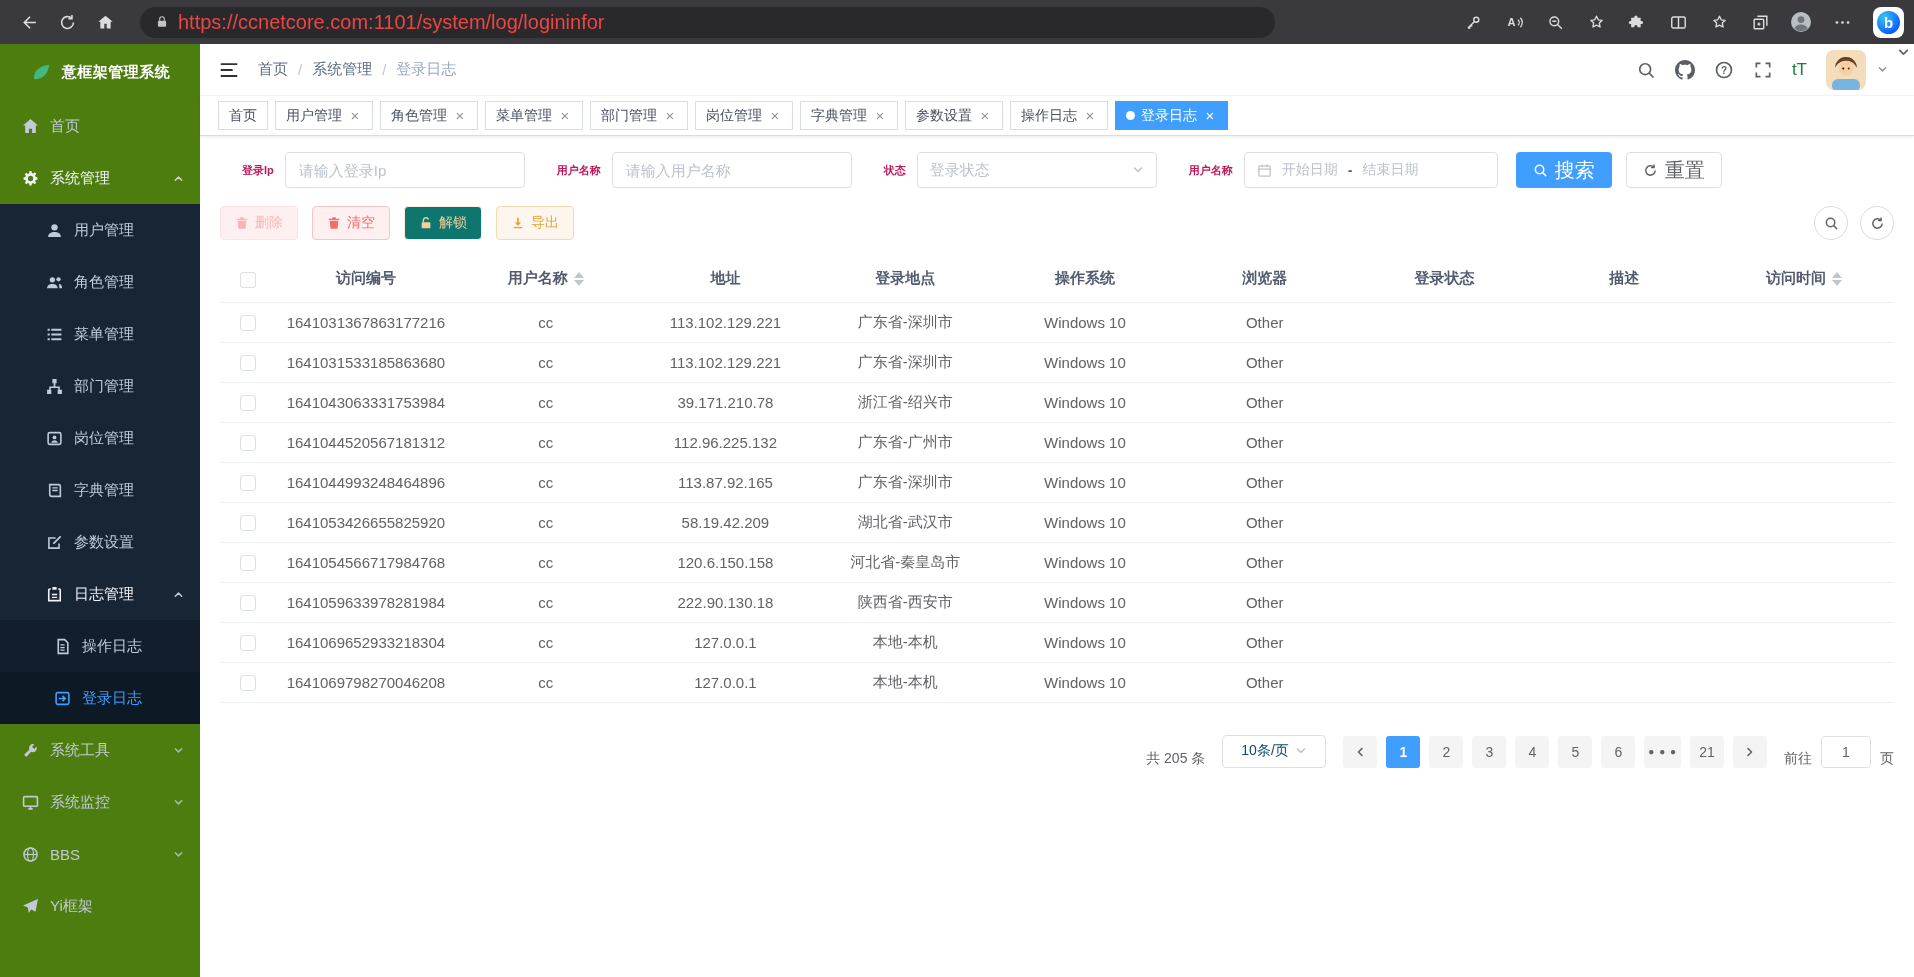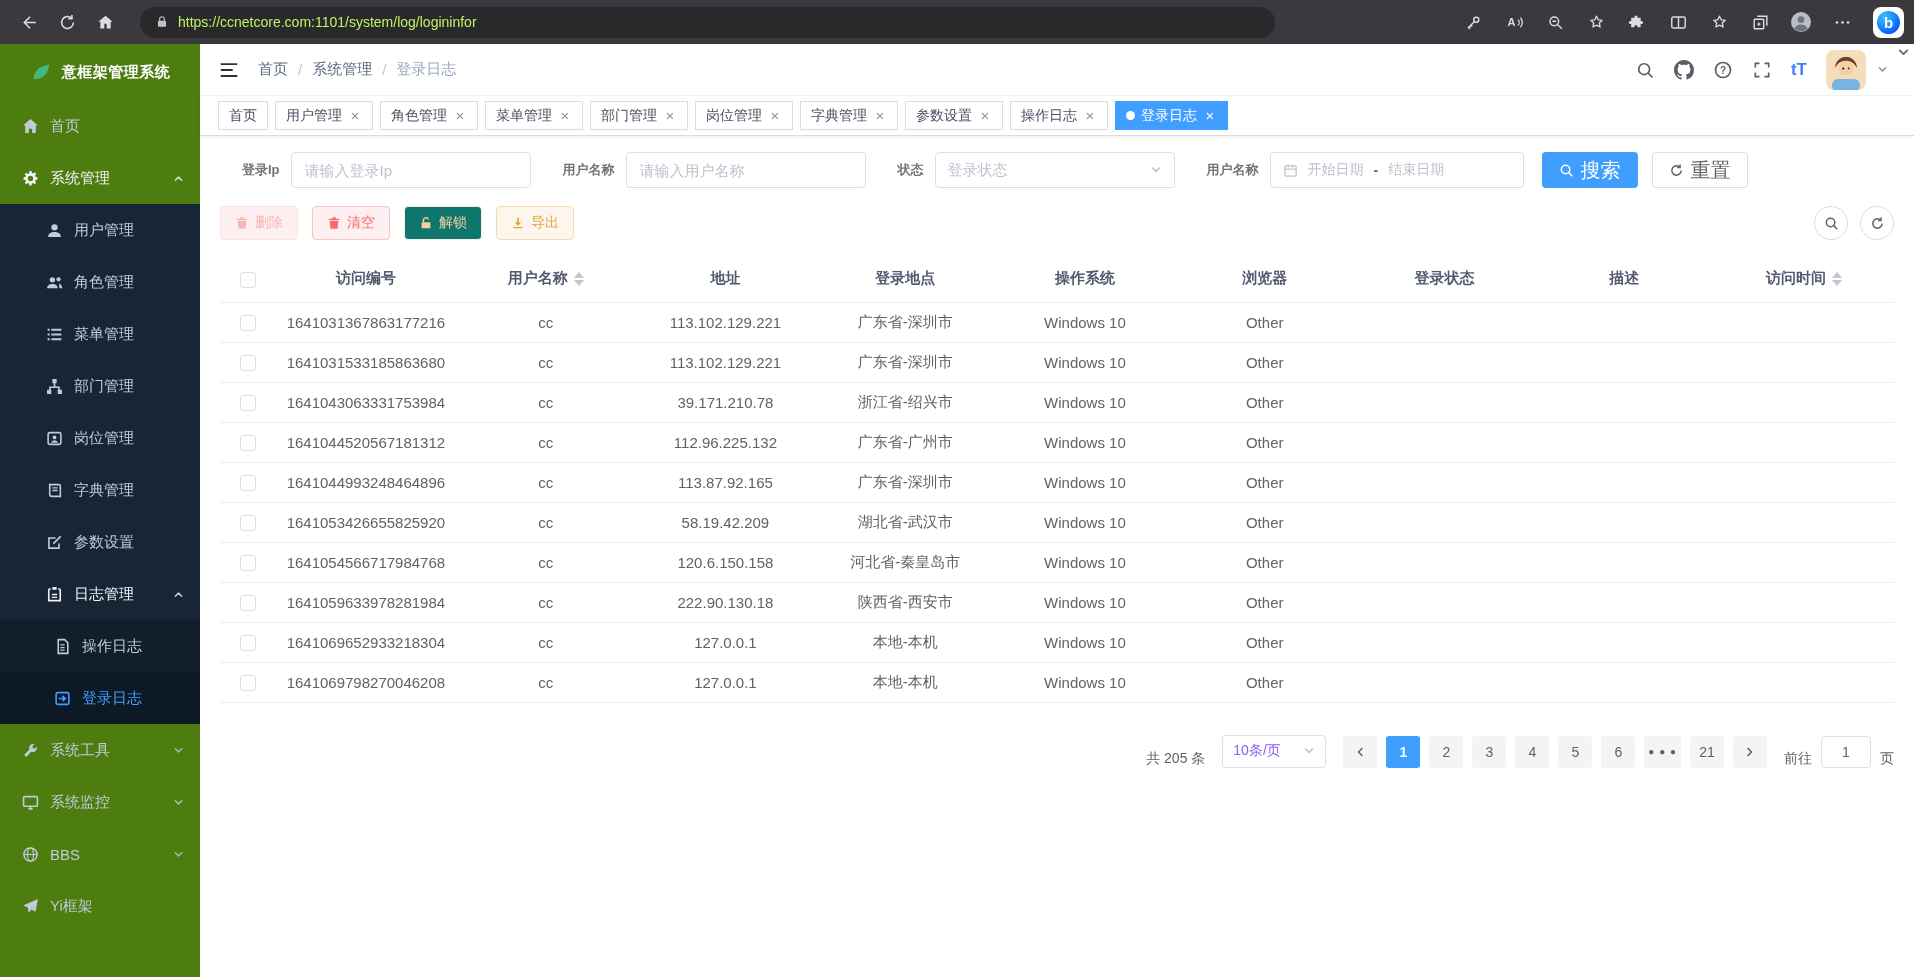--- a/index.html
+++ b/index.html
@@ -6,21 +6,21 @@
 html,body{width:1914px;height:977px;overflow:hidden}
 body{font-family:"Liberation Sans","DejaVu Sans",sans-serif;background:#fff}
 .screen{width:1914px;height:977px;display:flex;flex-direction:column}
 svg{display:block}
 
 .chrome{height:44px;background:#3a3a3e;display:flex;align-items:center;padding:0 10px;flex:0 0 auto}
 .cbtn{width:38px;height:36px;display:flex;align-items:center;justify-content:center;color:#dcdde0;cursor:pointer}
 .cbtn svg{width:19px;height:19px}
 .urlbar{flex:0 0 1135px;height:31px;background:#29292c;border-radius:16px;display:flex;align-items:center;padding:0 15px;margin-left:16px;gap:9px}
 .urlbar .lock{width:14px;height:14px;color:#bfc2c7}
-.urltext{color:#bef264;font-size:14px;white-space:nowrap;overflow:hidden}
+.urltext{color:#ef4444;font-size:20px;white-space:nowrap;overflow:hidden}
 .chrome-right{margin-left:auto;display:flex;align-items:center;gap:5px}
 .cico{width:36px;height:32px;display:flex;align-items:center;justify-content:center;color:#dcdde0;cursor:pointer}
 .cico svg{width:19px;height:19px}
 .cico.avatar-chrome svg{width:24px;height:24px}
 .bing{width:31px;height:31px;background:#fff;border-radius:8px;display:flex;align-items:center;justify-content:center;margin-left:8px;cursor:pointer}
 .bingb{width:23px;height:23px;border-radius:50%;background:radial-gradient(circle at 32% 28%,#35c6f4,#0b5cff 75%);color:#fff;font-weight:bold;font-size:15px;display:flex;align-items:center;justify-content:center}
 .bingb::before{content:"b"}
 
 .app{flex:1;display:flex;min-height:0;position:relative}
 .edge-caret{position:absolute;right:4px;top:2px;width:13px;height:13px;color:#5f6368}
@@ -42,36 +42,36 @@
 .mi.active{color:#409eff;background:#0e1926}
 
 .main{flex:1;display:flex;flex-direction:column;background:#fff;min-width:0}
 .topbar{height:52px;display:flex;align-items:center;padding:0 26px 0 18px;flex:0 0 auto;border-bottom:1px solid #f4f5f7}
 .burger{width:22px;height:22px;color:#303133;margin-right:18px;cursor:pointer}
 .crumbs{display:flex;align-items:center;gap:10px;font-size:15px;color:#5e6d82}
 .crumb-sep{color:#c0c4cc}
 .crumb.last{color:#97a8be}
 .top-icons{margin-left:auto;display:flex;align-items:center;gap:19px;color:#5a5e66}
 .top-icons .tico{width:20px;height:20px;cursor:pointer}
-.tT{font-size:17px;font-weight:bold;color:#3b82f6;cursor:pointer;line-height:1}
+.tT{font-size:17px;font-weight:normal;color:#15803d;cursor:pointer;line-height:1}
 .avatar{width:40px;height:40px;border-radius:8px;overflow:hidden;cursor:pointer;flex:0 0 auto}
 .av-caret{width:11px;height:11px;color:#909399;margin-left:-8px}
 
 .tags{height:40px;border-bottom:1px solid #d8dce5;display:flex;align-items:center;padding:0 18px;gap:7px;flex:0 0 auto;box-shadow:0 1px 3px rgba(0,0,0,.08)}
 .tag{height:29px;border:1px solid #d8dce5;background:#fff;color:#495060;font-size:14px;display:flex;align-items:center;padding:0 10px;gap:6px;cursor:pointer;white-space:nowrap}
 .tclose{font-size:15px;color:#8c939d;line-height:1;cursor:pointer;width:14px;text-align:center;border-radius:50%}
 .tclose::before{content:"×"}
 .tag.active{background:#409eff;border-color:#409eff;color:#fff}
 .tag.active .tclose{color:#fff}
 .tdot{width:9px;height:9px;border-radius:50%;background:#fff;flex:0 0 auto}
 
 .content{flex:1;padding:16px 20px 0;display:flex;flex-direction:column;min-height:0}
 .filters{display:flex;align-items:center;padding-left:22px;flex:0 0 auto}
 .fitem{display:flex;align-items:center;margin-right:32px}
-.flabel{font-size:13px;font-weight:bold;color:#737373;margin-right:11px;white-space:nowrap}
+.flabel{font-size:11px;font-weight:bold;color:#be185d;margin-right:11px;white-space:nowrap}
 .finput{width:240px;height:36px;border:1px solid #dcdfe6;border-radius:4px;padding:0 13px;font-size:15px;color:#606266;outline:none;font-family:inherit}
 .finput::placeholder{color:#bcc2cc}
 .fselect{width:240px;height:36px;border:1px solid #dcdfe6;border-radius:4px;padding:0 12px;display:flex;align-items:center;justify-content:space-between;color:#bcc2cc;font-size:15px;cursor:pointer}
 .fselect .chev,.psize .chev{width:12px;height:12px;color:#c0c4cc}
 .fdate{width:254px;height:36px;border:1px solid #dcdfe6;border-radius:4px;padding:0 12px;display:flex;align-items:center;gap:10px;color:#bcc2cc;font-size:14px;cursor:pointer}
 .fdate .cal{width:15px;height:15px;color:#c0c4cc;flex:0 0 auto}
 .fdate .rsep{color:#606266;font-weight:bold}
 .btn{height:36px;border-radius:4px;display:inline-flex;align-items:center;gap:7px;font-size:20px;padding:0 16px;cursor:pointer;border:1px solid transparent;white-space:nowrap}
 .btn svg{width:15px;height:15px}
 .btn-primary{background:#409eff;color:#fff;margin-left:-6px}
@@ -91,21 +91,21 @@
 table{width:100%;border-collapse:collapse;table-layout:fixed;margin-top:16px}
 th{height:46px;font-size:15px;color:#515a6e;font-weight:bold;border-bottom:1px solid #ebeef5;text-align:center;white-space:nowrap}
 td{height:40px;font-size:15px;color:#606266;border-bottom:1px solid #ebeef5;text-align:center;overflow:hidden;white-space:nowrap}
 .cb{display:inline-block;width:16px;height:16px;border:1px solid #dcdfe6;border-radius:3px;background:#fff;vertical-align:middle;cursor:pointer}
 .sort{display:inline-flex;flex-direction:column;margin-left:6px;vertical-align:middle;gap:2px;cursor:pointer}
 .s-up{width:0;height:0;border-left:5px solid transparent;border-right:5px solid transparent;border-bottom:6px solid #c0c4cc}
 .s-down{width:0;height:0;border-left:5px solid transparent;border-right:5px solid transparent;border-top:6px solid #c0c4cc}
 
 .pager{display:flex;align-items:flex-end;justify-content:flex-end;margin-top:32px;gap:9px;font-size:14px;color:#606266;flex:0 0 auto}
 .ptotal{margin-right:8px}
-.psize{width:104px;height:33px;border:1px solid #dcdfe6;border-radius:4px;display:flex;align-items:center;justify-content:space-between;padding:0 10px;color:#8b5cf6;cursor:pointer;margin-right:8px}
+.psize{width:104px;height:33px;border:1px solid #dcdfe6;border-radius:4px;display:flex;align-items:center;justify-content:space-between;padding:0 18px;color:#0c4a6e;cursor:pointer;margin-right:8px}
 .pbtn{min-width:34px;height:32px;background:#f4f4f5;border-radius:3px;display:flex;align-items:center;justify-content:center;color:#606266;font-size:14px;cursor:pointer;padding:0 4px}
 .pbtn.active{background:#409eff;color:#fff;font-weight:bold}
 .pbtn .chev{width:12px;height:12px}
 .pellip{letter-spacing:1px;font-size:10px}
 .goto-label{margin-left:8px}
 .goto-input{width:50px;height:32px;border:1px solid #dcdfe6;border-radius:4px;text-align:center;font-size:14px;color:#606266;outline:none;font-family:inherit}
 </style>
 </head>
 <body>
 

